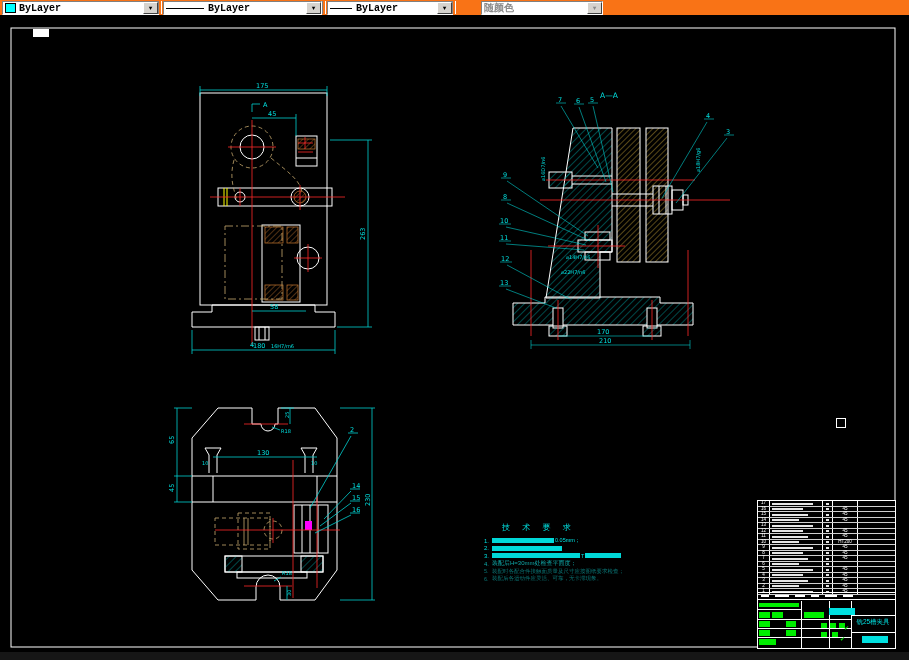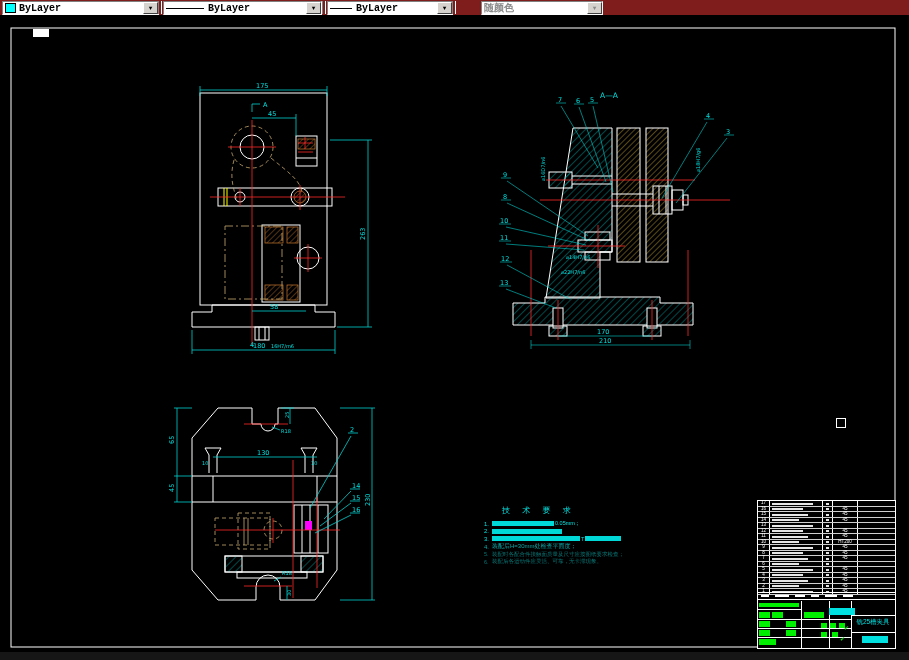--- a/index.html
+++ b/index.html
@@ -1,37 +1,37 @@
 <!DOCTYPE html>
 <html><head>
 <meta charset="utf-8">
 <style>
   html,body{margin:0;padding:0;width:909px;height:660px;background:#000;overflow:hidden;
     font-family:"Liberation Sans",sans-serif;}
   
-  .toolbar{position:absolute;left:0;top:0;width:909px;height:15px;background:#7f1d1d;}
+  .toolbar{position:absolute;left:0;top:0;width:909px;height:15px;background:#f97316;}
   .combo{position:absolute;top:1px;height:12px;background:#fff;border:1px solid;
     border-color:#808080 #fff #fff #808080;display:flex;align-items:center;
     font:bold 10px "Liberation Mono",monospace;color:#000;padding-left:2px;}
   .combo .arrow{margin-left:auto;width:13px;height:10px;background:#d6d3ce;border:1px solid;
     border-color:#fff #404040 #404040 #fff;font-size:6px;display:flex;align-items:center;
     justify-content:center;color:#000;}
   .combo.disabled{color:#8a8a8a;}
   .combo.disabled .arrow{color:#8a8a8a;}
   .swatch{width:9px;height:8px;background:#00ffff;border:1px solid #000;margin-right:3px;display:inline-block;}
   .lt-line{display:inline-block;height:1px;background:#000;margin-right:4px;}
   .sep{position:absolute;top:1px;height:13px;width:2px;border-left:1px solid #808080;border-right:1px solid #fff;}
   
   svg{position:absolute;left:0;top:0;}
   svg text{font-family:"DejaVu Sans",sans-serif;}
   .dt{font-size:6.5px;fill:#00e0e0;}
   .dts{font-size:5px;fill:#00e0e0;}
   .co{font-size:6.5px;fill:#00e0e0;}
   
-  .techreq{position:absolute;left:484px;top:505px;width:160px;color:#00e0e0;}
+  .techreq{position:absolute;left:484px;top:522px;width:160px;color:#00e0e0;}
   .tr-title{font-size:8px;letter-spacing:5px;color:#00e0e0;margin:0 0 4px 18px;}
   .tr-line{display:flex;align-items:center;height:7.6px;font-size:6px;gap:1px;white-space:nowrap;}
   .tr-no{width:7px;}
   .bar{height:5px;background:#00d8d8;display:inline-block;}
   .tr-tail{font-size:5.5px;}
   .dim1{color:#0fa8a8;}
   .dim2{color:#0a7575;font-size:5.5px;}
   
   .titleblock{position:absolute;left:757px;top:500px;width:137px;height:147px;border:1px solid #fff;background:#000;}
   .bom{position:absolute;left:0;top:0;width:137px;height:91px;display:flex;flex-direction:column;}

